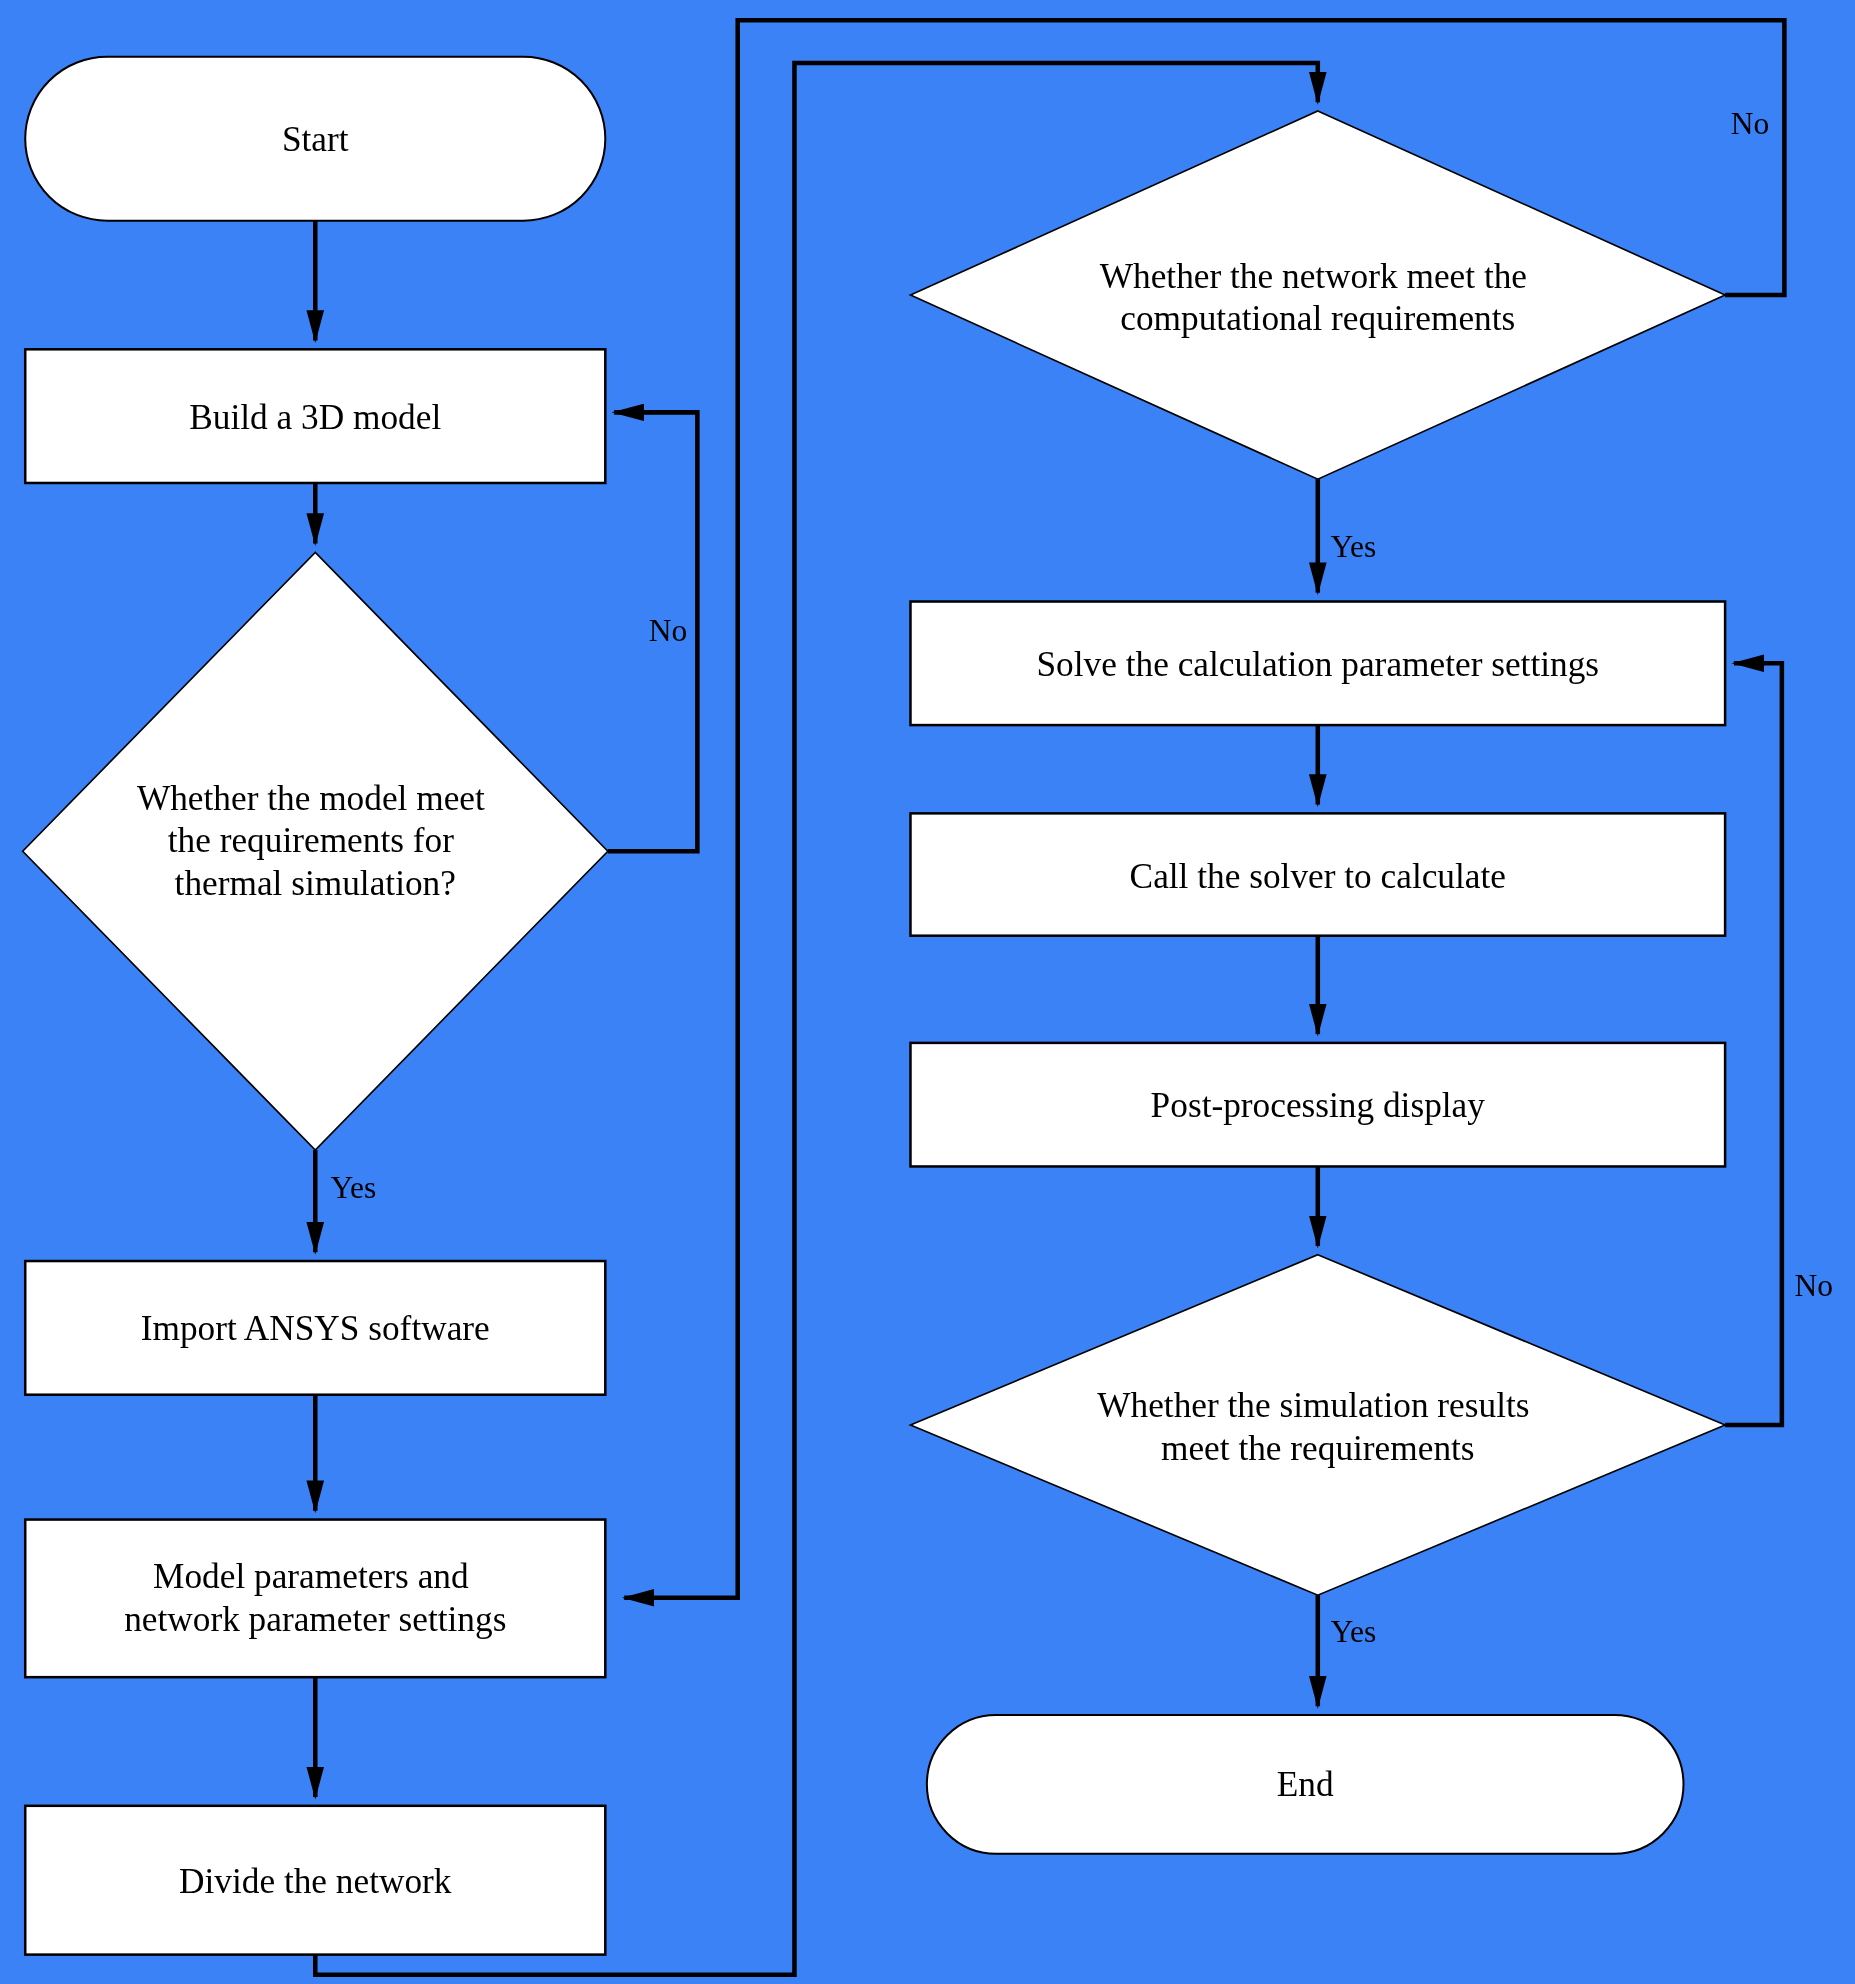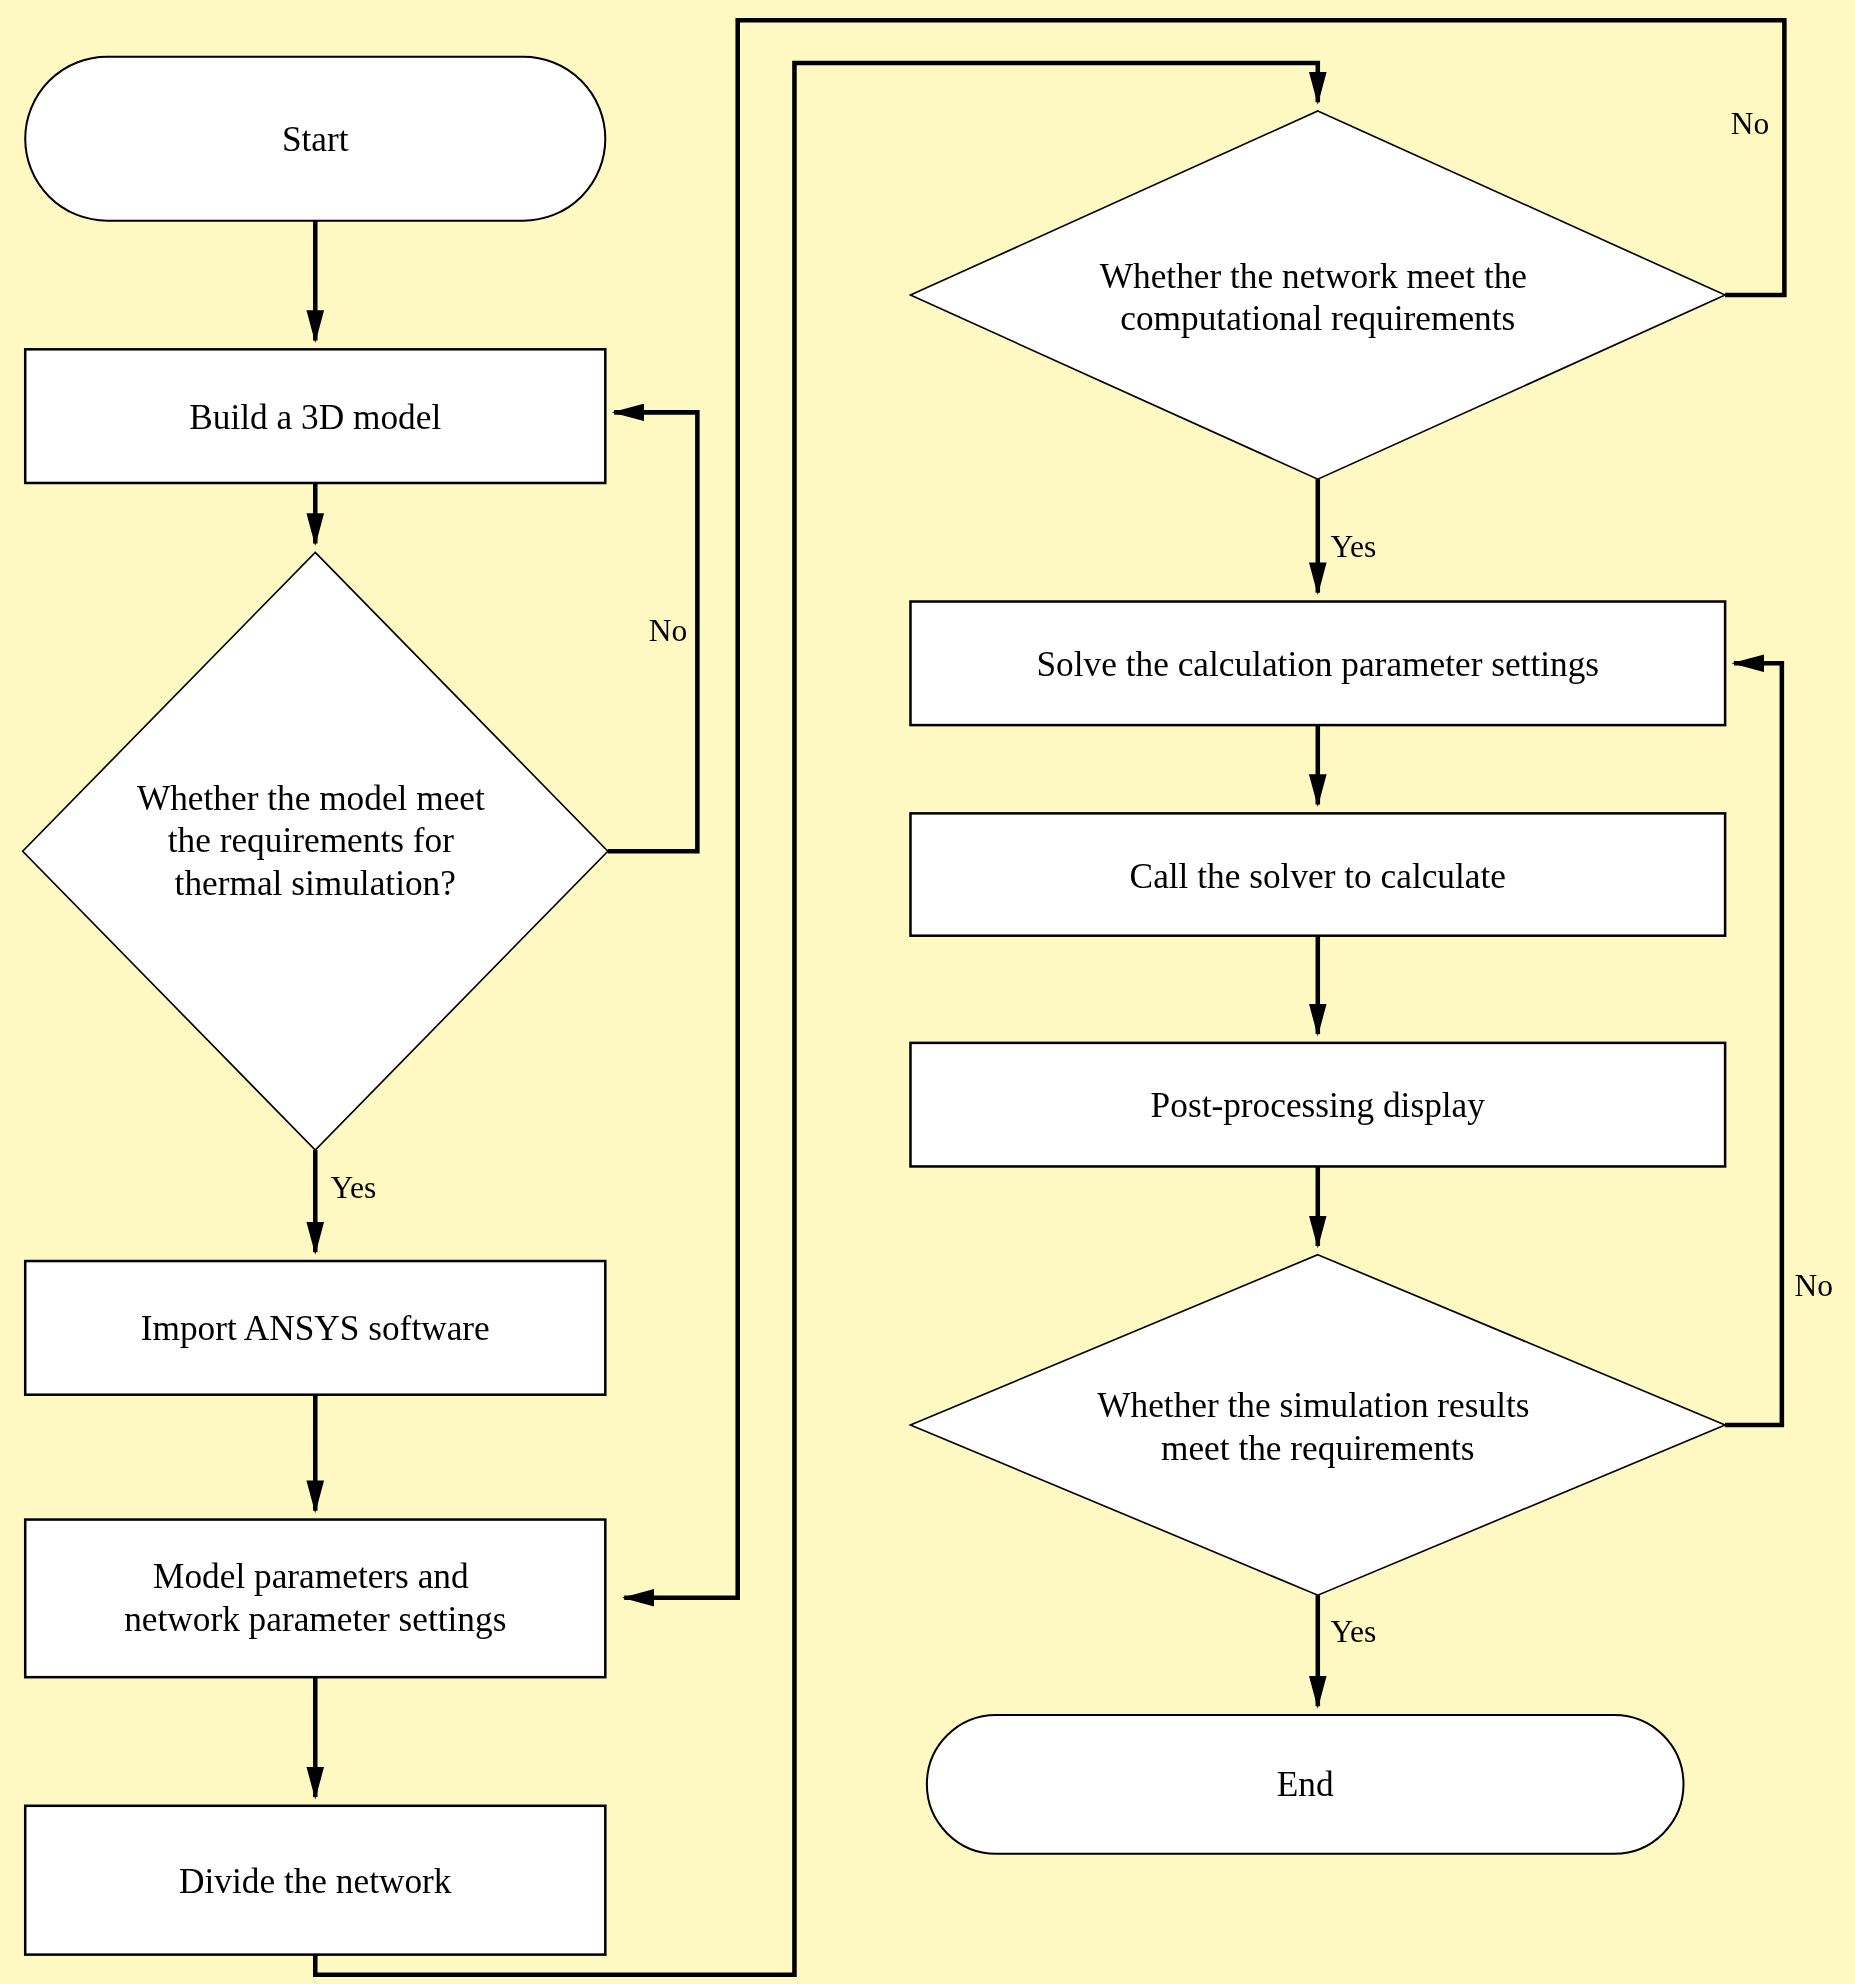--- a/index.html
+++ b/index.html
@@ -4,21 +4,21 @@
 <style>
   html, body {
     margin: 0;
     padding: 0;
     background: #ffffff;
   }
   .canvas-wrap {
     width: 100%;
     max-width: 1856px;
     margin: 0 auto;
-    background: #fef9c3;
+    background: #3b82f6;
   }
   svg { display: block; width: 100%; height: auto; }
   .shape {
     fill: #ffffff;
     stroke: #000000;
   }
   .rect-shape   { stroke-width: 2; }
   .diamond-shape{ stroke-width: 1.3; }
   .stadium-shape{ stroke-width: 1.6; }
   .connector {

